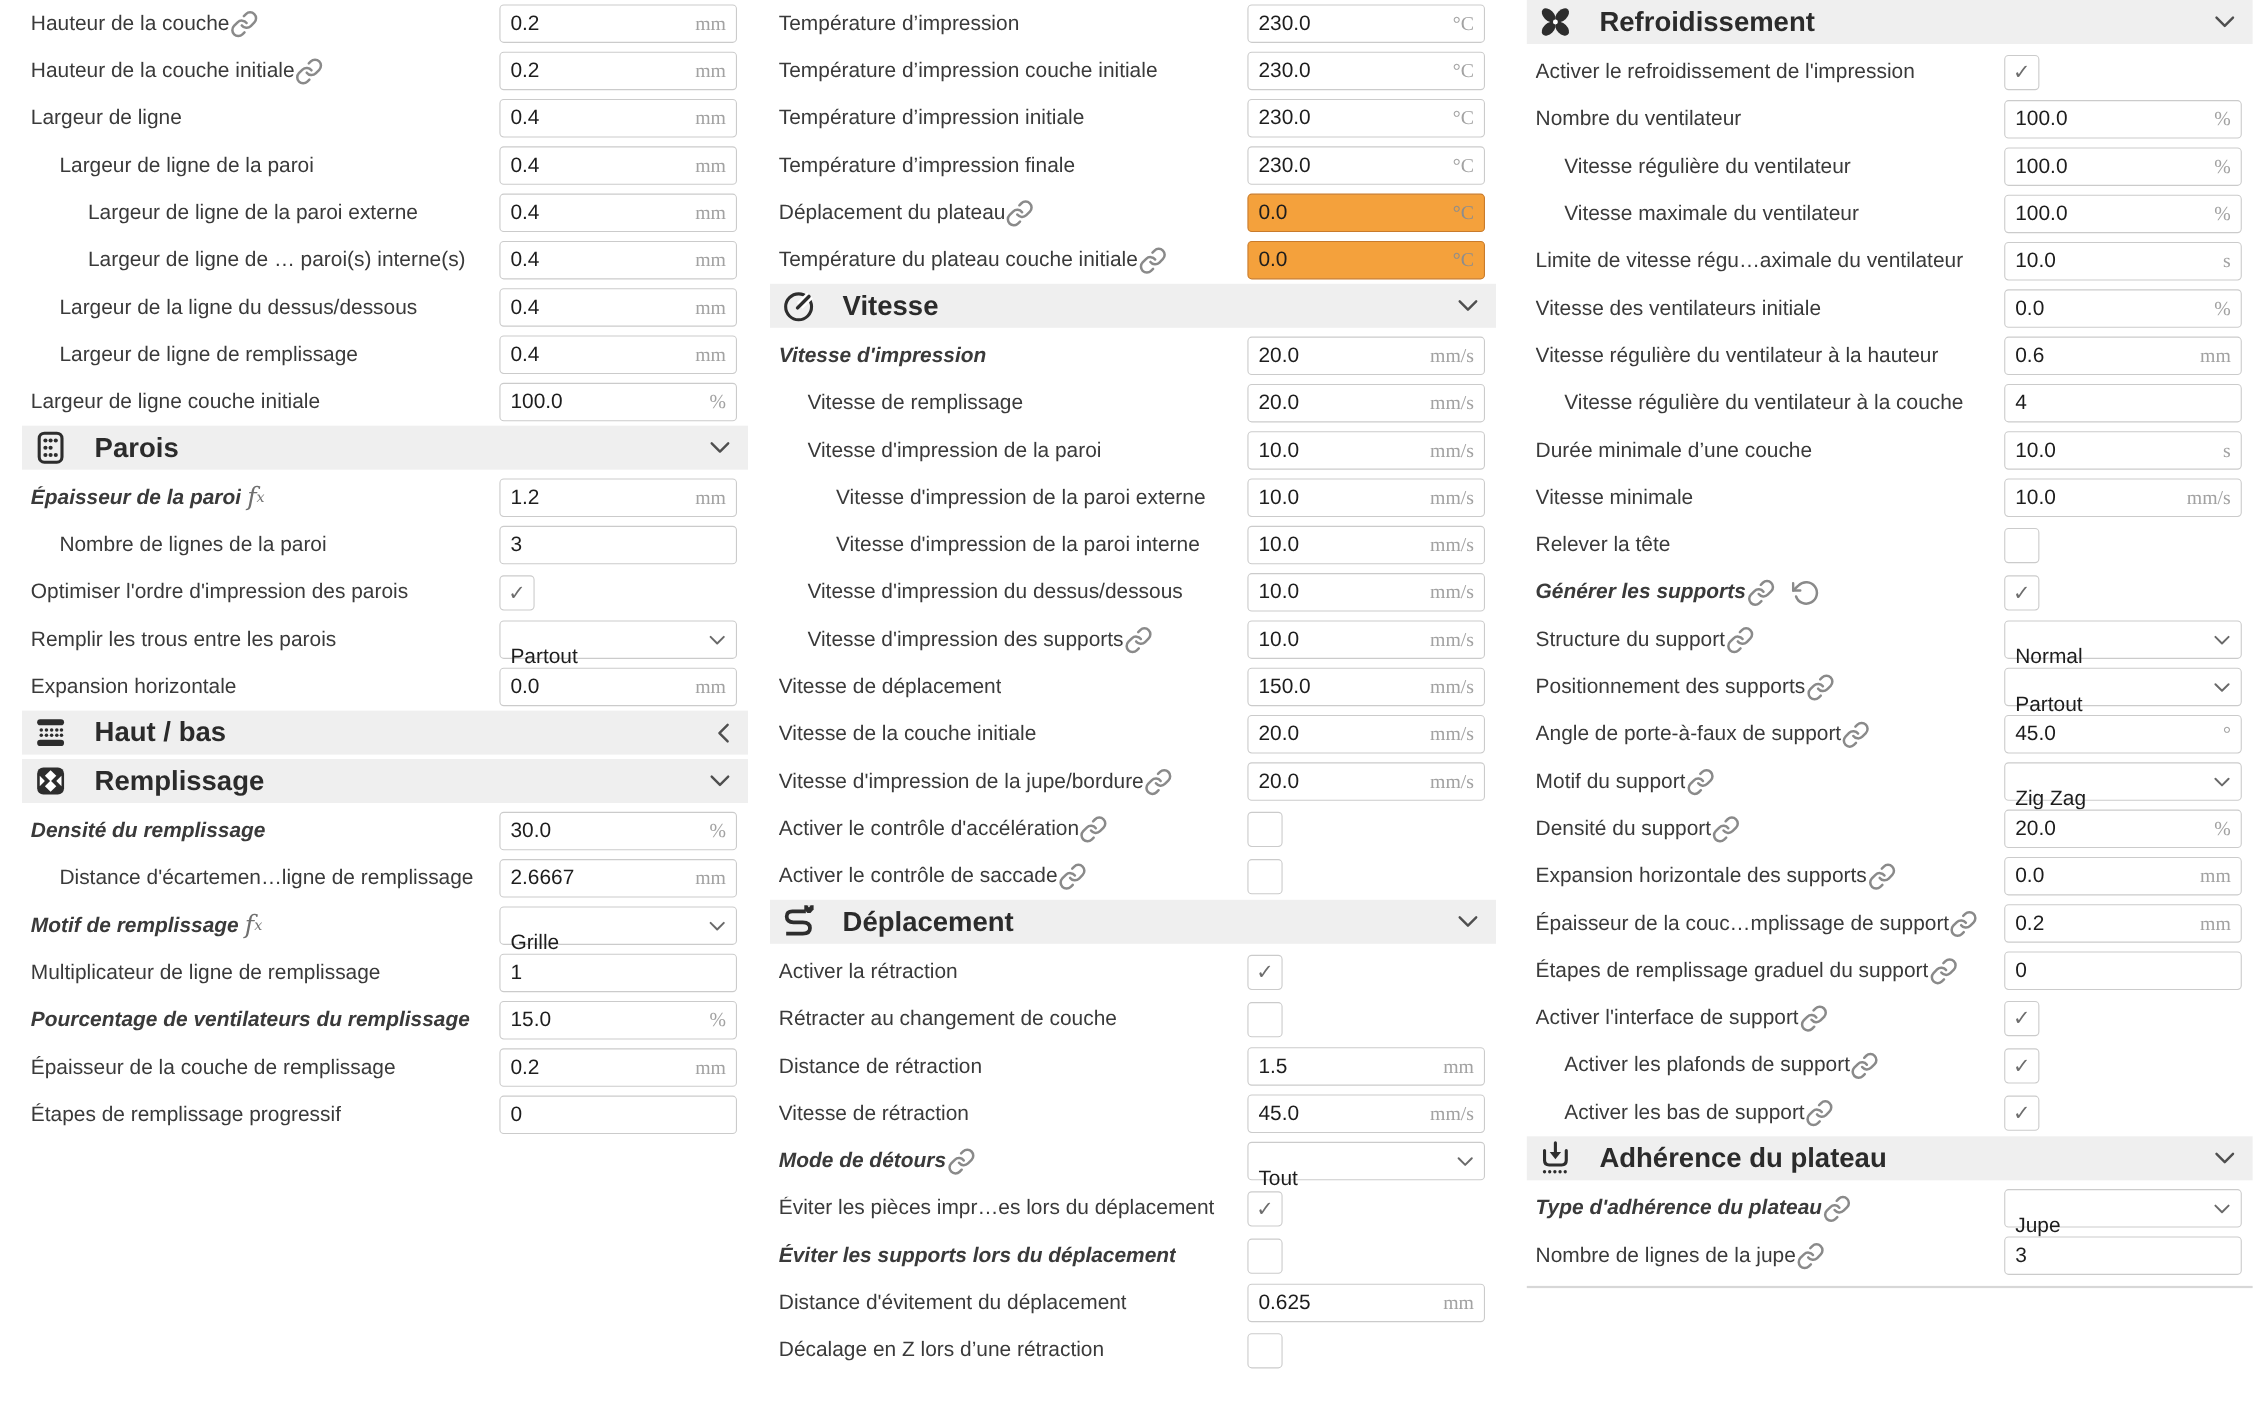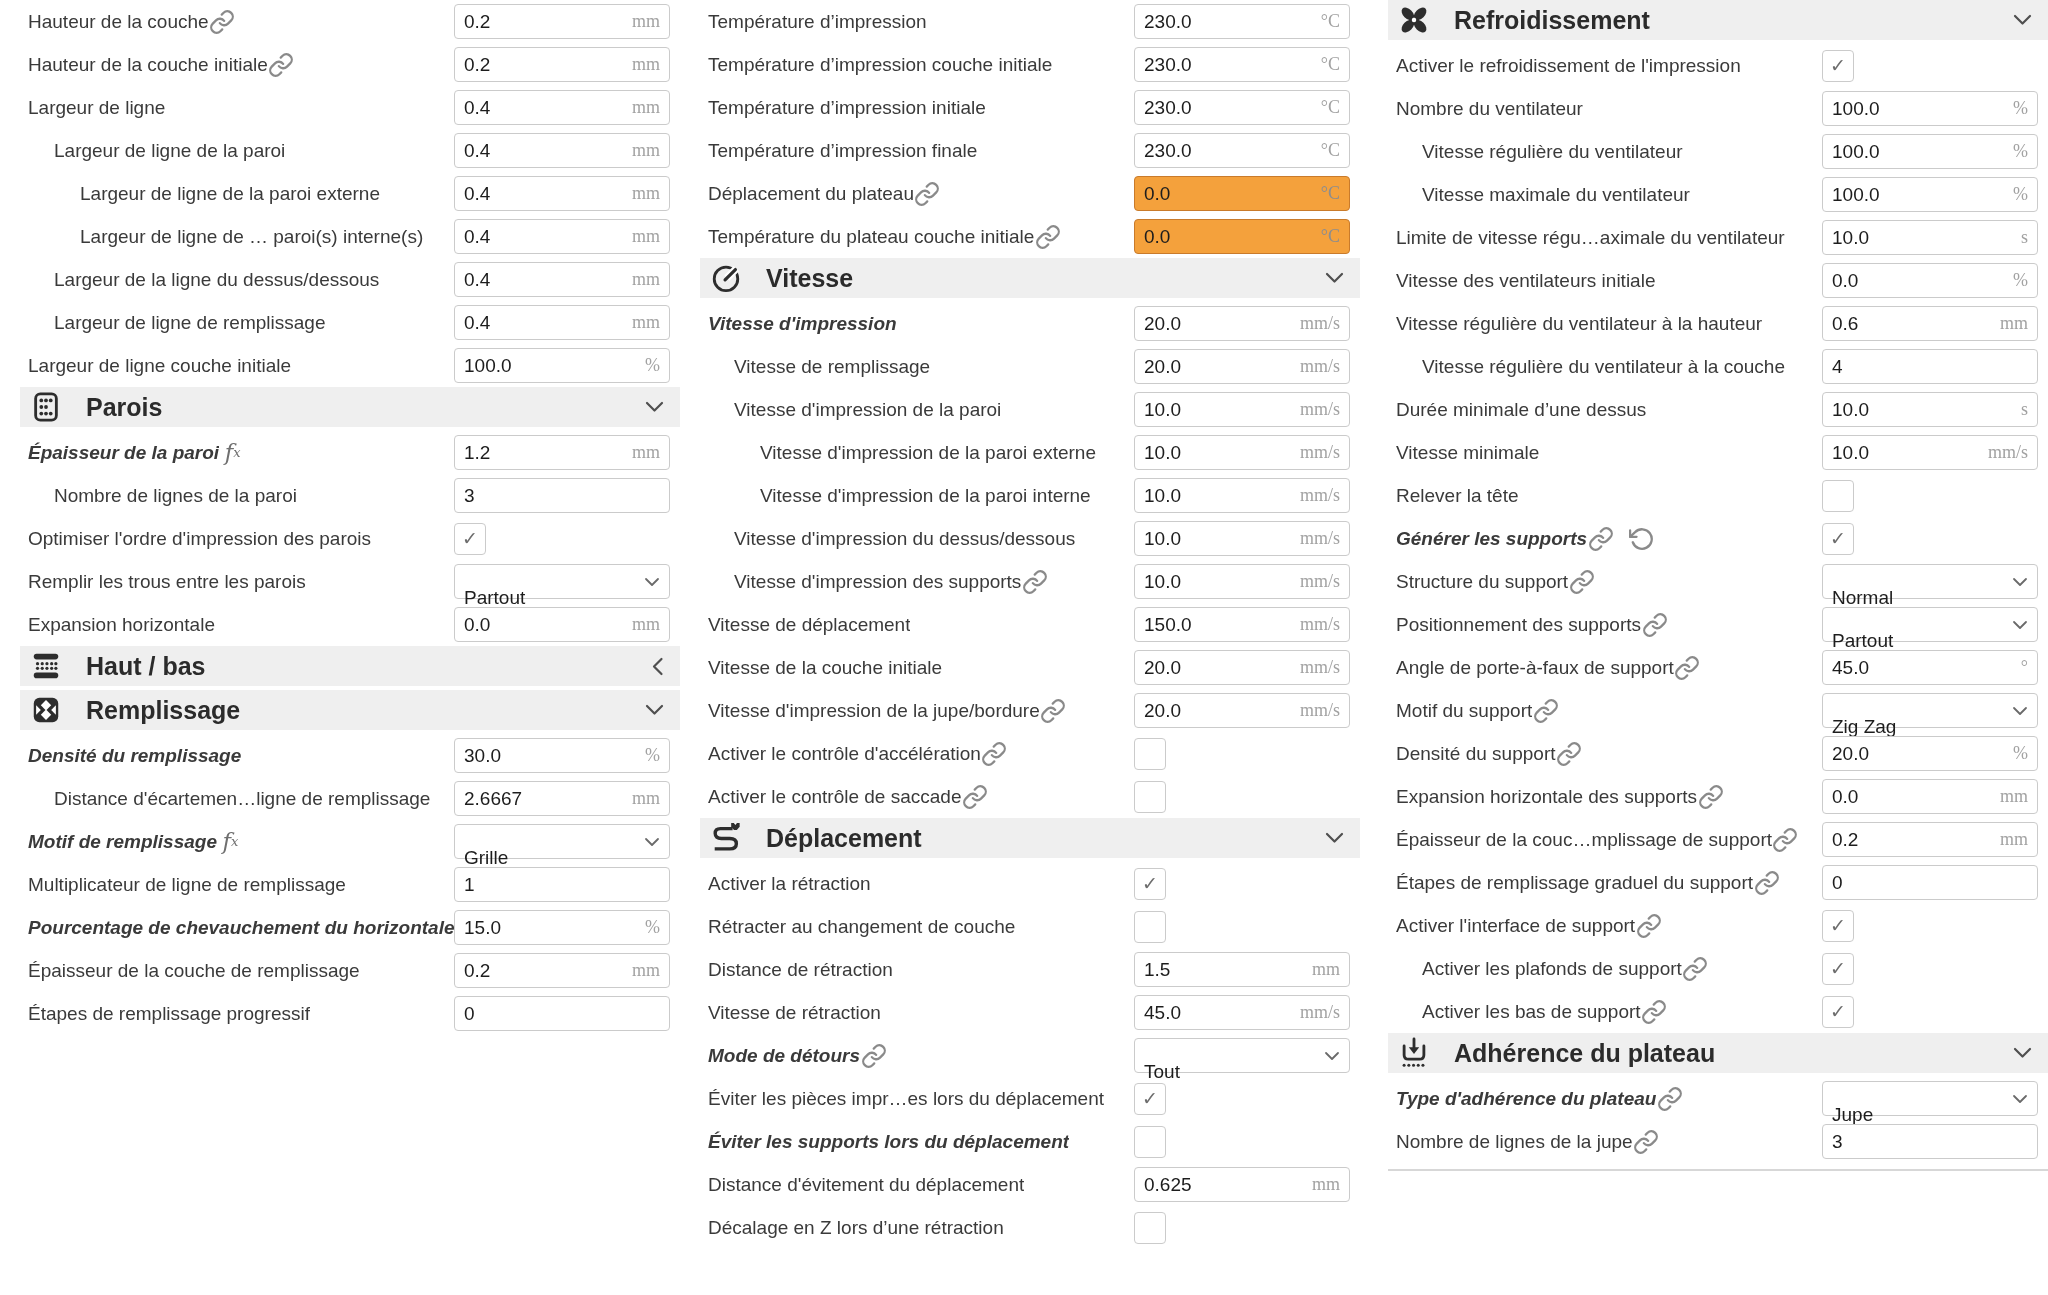--- a/index.html
+++ b/index.html
@@ -282,21 +282,21 @@
       </div>
       <div class="row">
         <span class="lbl">Multiplicateur de ligne de remplissage</span>
         <span class="slot">
           <span class="fieldbox">
             <input value="1" style="">
           </span>
         </span>
       </div>
       <div class="row">
-        <span class="lbl it">Pourcentage de chevauchement du horizontale</span>
+        <span class="lbl it">Pourcentage de ventilateurs du remplissage</span>
         <span class="slot">
           <span class="fieldbox">
             <input value="15.0" style="">
             <span class="unit">%</span>
           </span>
         </span>
       </div>
       <div class="row">
         <span class="lbl">Épaisseur de la couche de remplissage</span>
         <span class="slot">
@@ -697,21 +697,21 @@
       </div>
       <div class="row ind1">
         <span class="lbl">Vitesse régulière du ventilateur à la couche</span>
         <span class="slot">
           <span class="fieldbox">
             <input value="4" style="">
           </span>
         </span>
       </div>
       <div class="row">
-        <span class="lbl">Durée minimale d’une dessus</span>
+        <span class="lbl">Durée minimale d’une couche</span>
         <span class="slot">
           <span class="fieldbox">
             <input value="10.0" style="">
             <span class="unit">s</span>
           </span>
         </span>
       </div>
       <div class="row">
         <span class="lbl">Vitesse minimale</span>
         <span class="slot">

